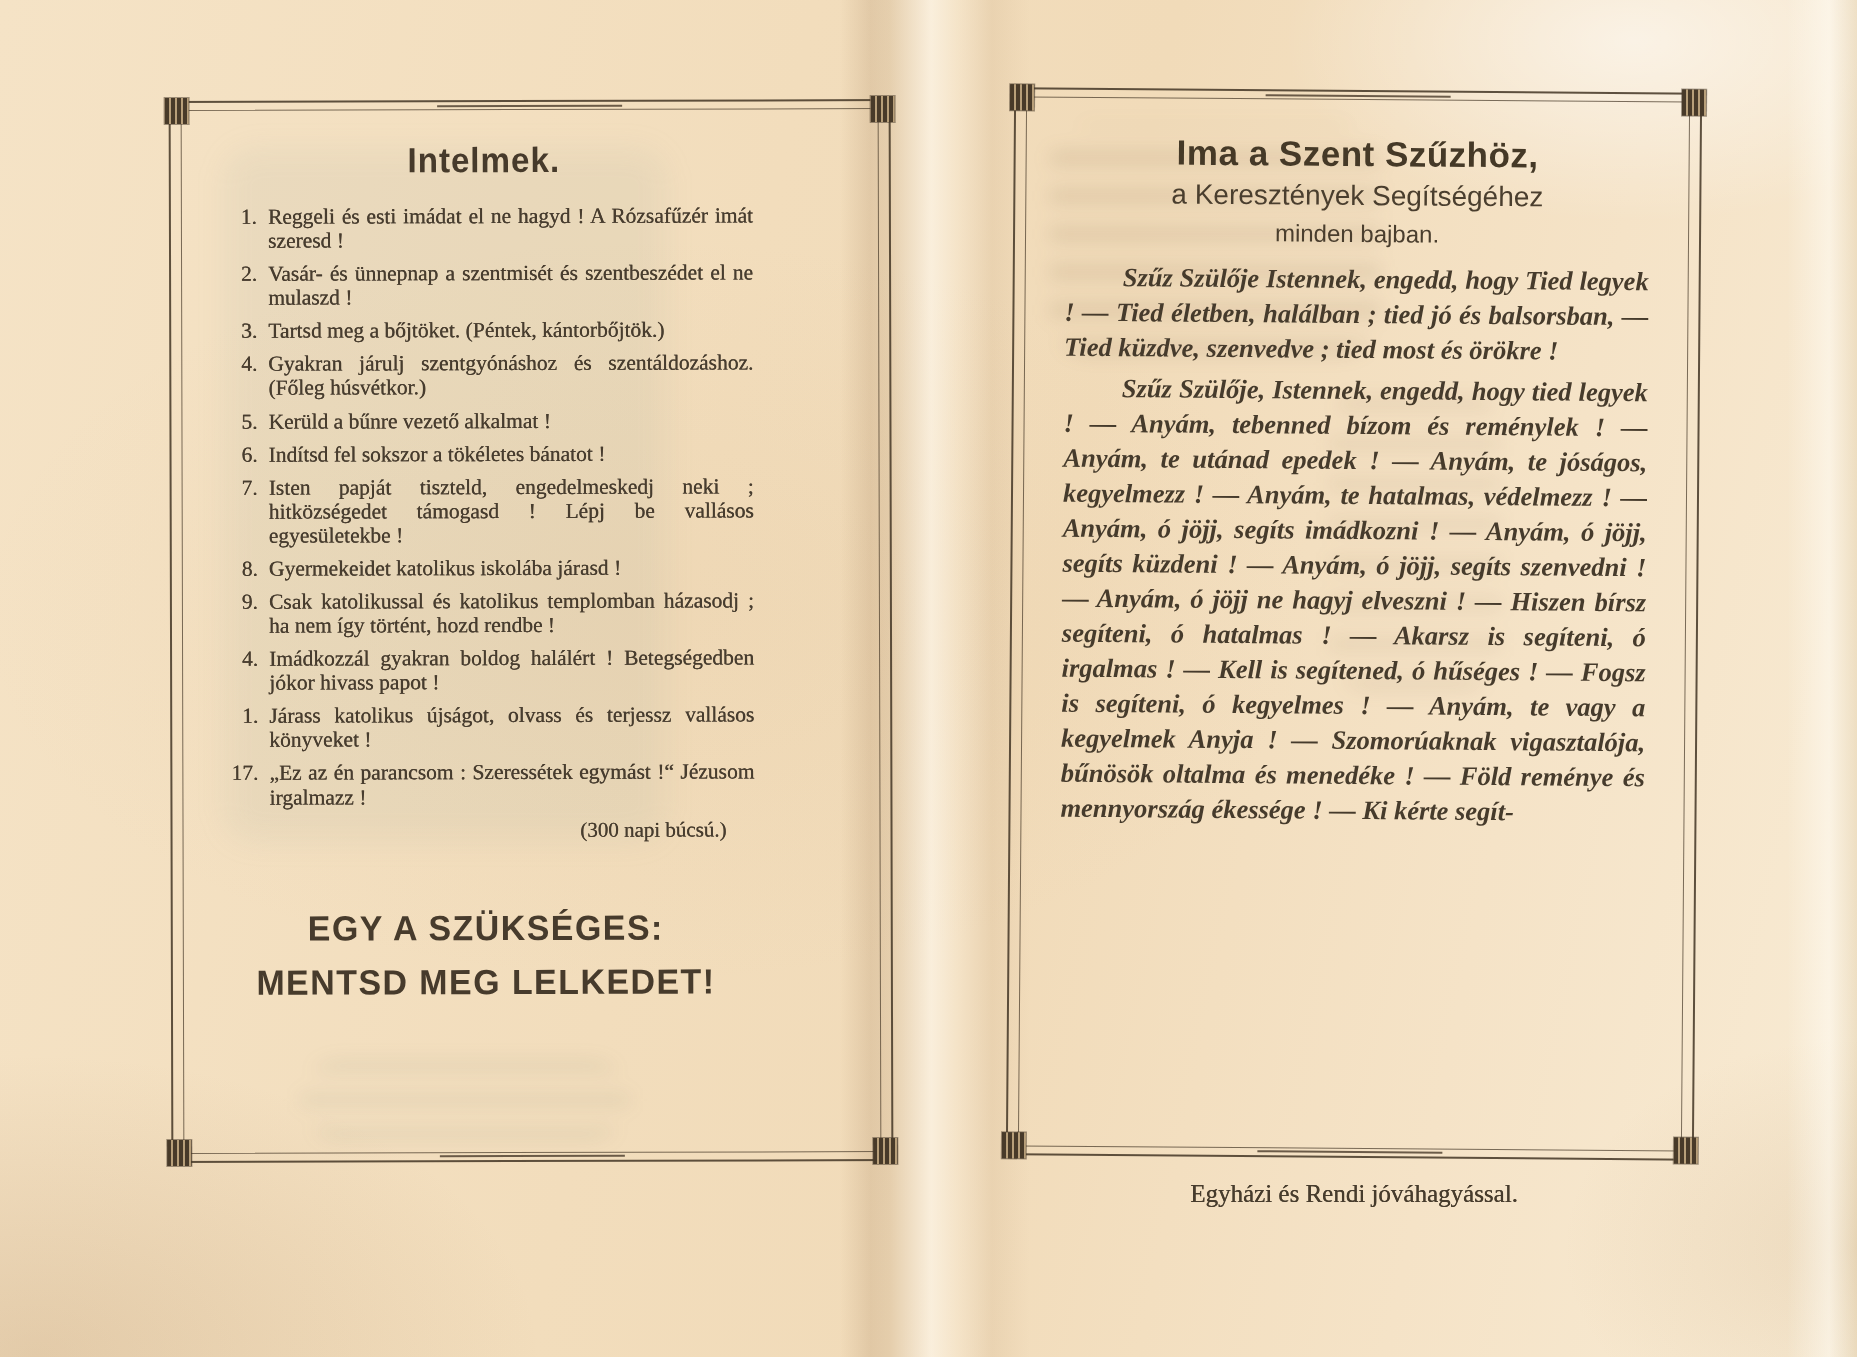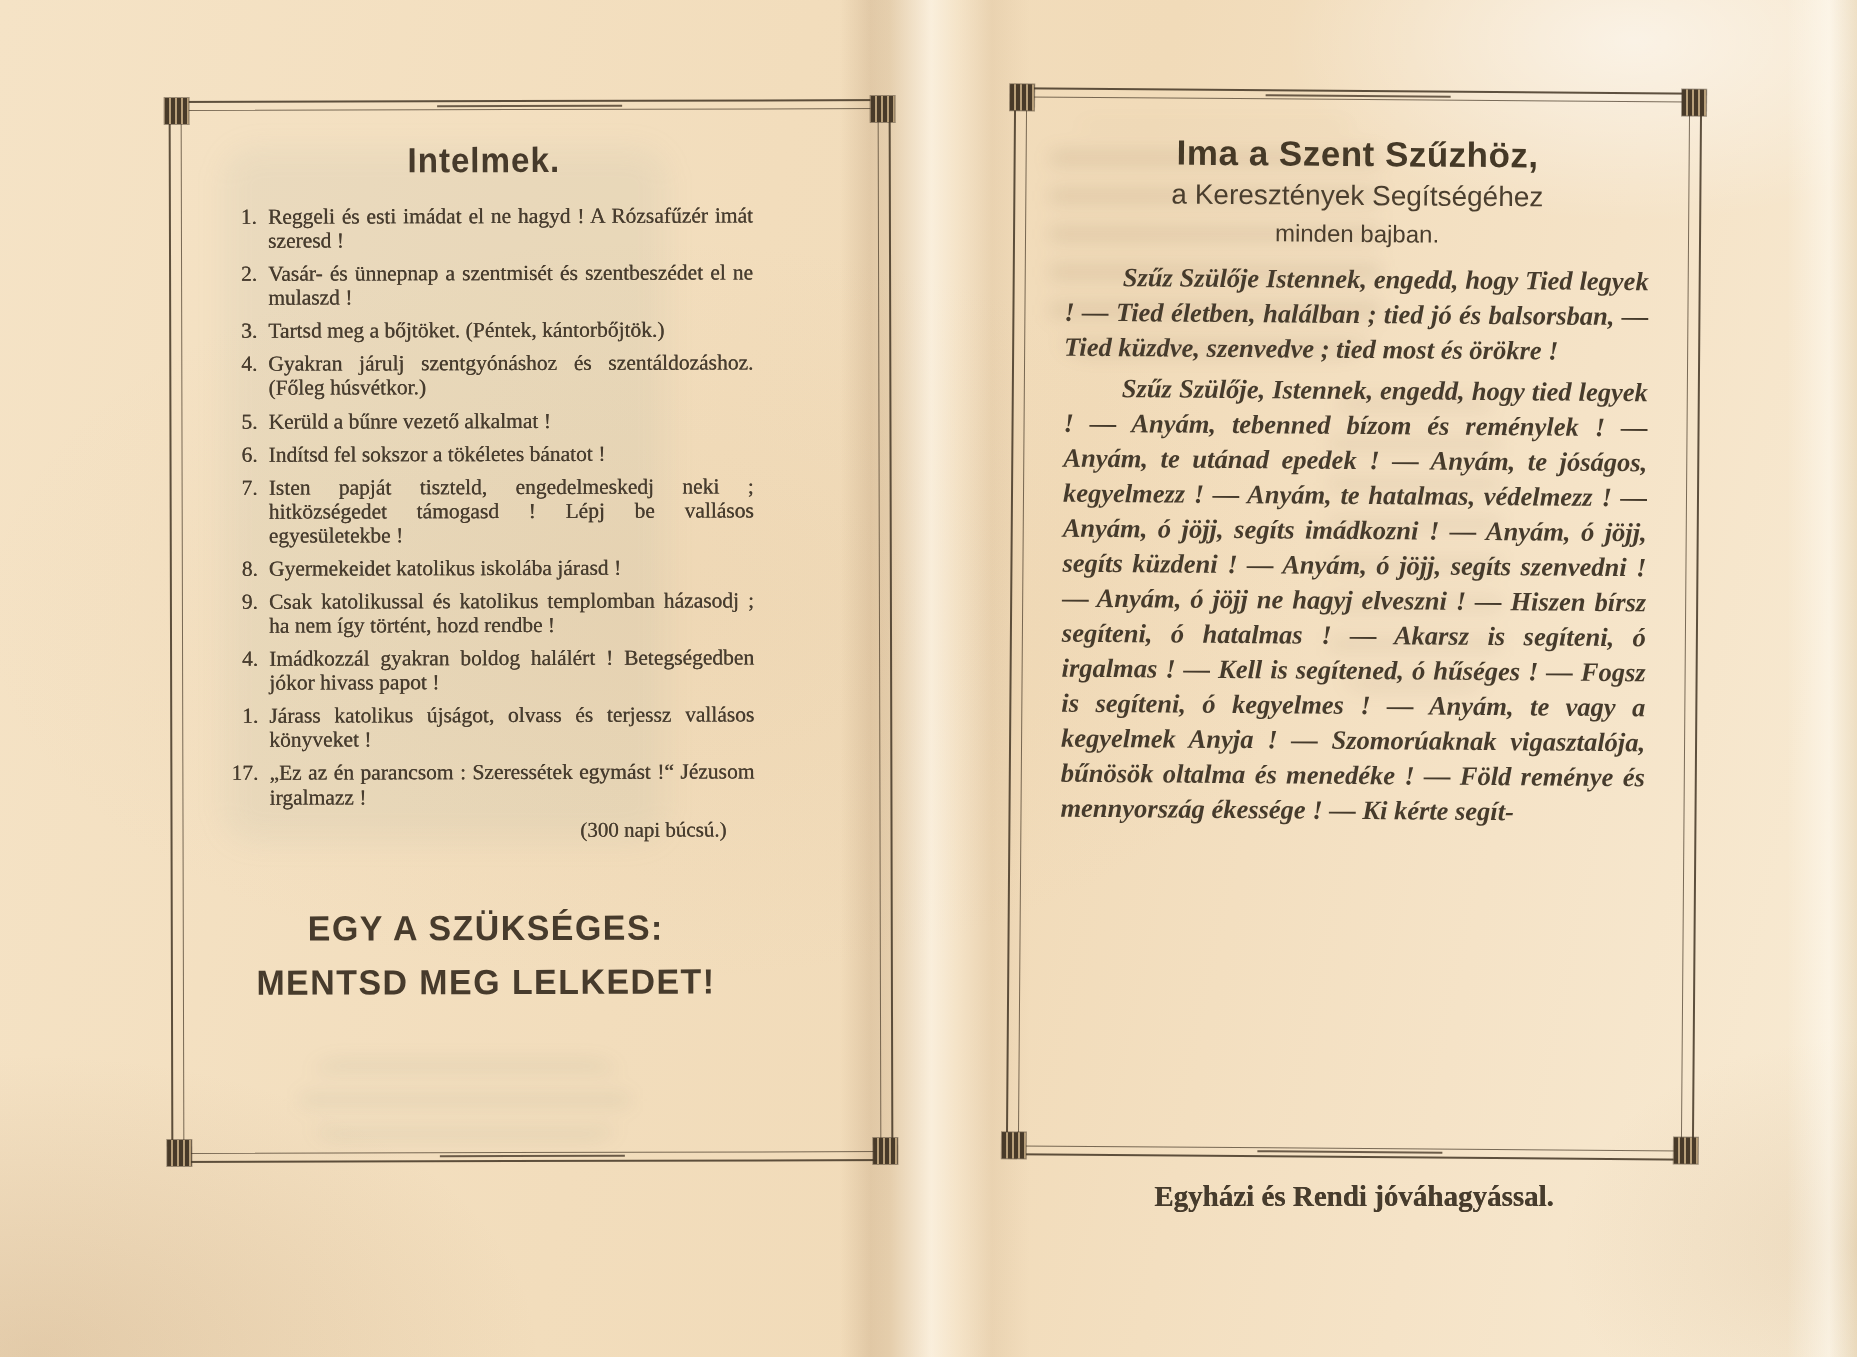--- a/index.html
+++ b/index.html
@@ -119,21 +119,21 @@
   .prayer{margin-top:14px;}
   .prayer p{
     font-style:italic;font-weight:bold;
     font-size:26.5px;line-height:1.32;text-align:justify;
     text-indent:58px;margin:0 0 6px 0;color:#463b2c;
   }
 
   
   .footer{
     position:absolute;left:1010px;top:1180px;width:688px;
-    text-align:center;font-size:29px;font-weight:bold;color:#473c2d;
+    text-align:center;font-size:25px;font-weight:normal;color:#473c2d;
     text-shadow:0.3px 0 0 currentColor;
   }
 </style>
 </head>
 <body>
 
 <div class="paper"></div>
 <div class="paper-edge-right"></div>
 <div class="scan-panel"></div>
 <div class="ghost-a"></div>

